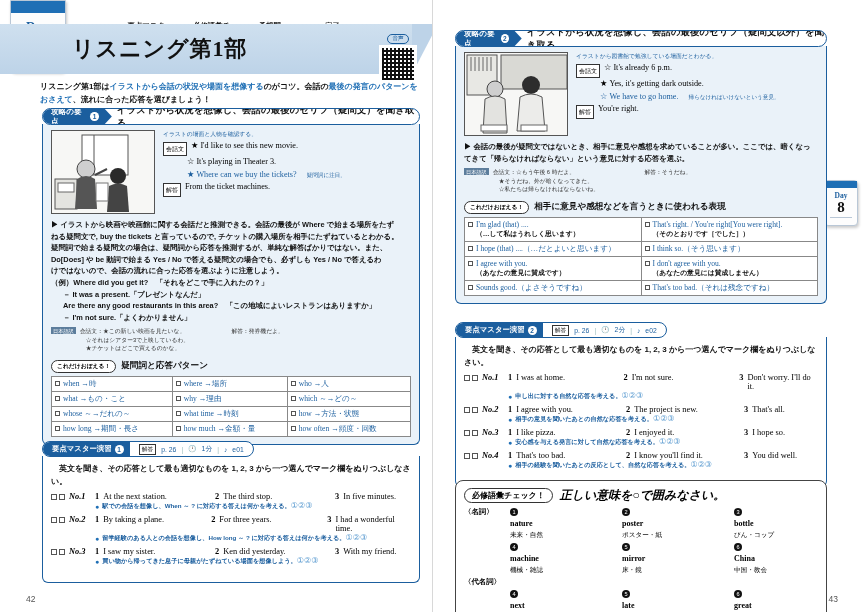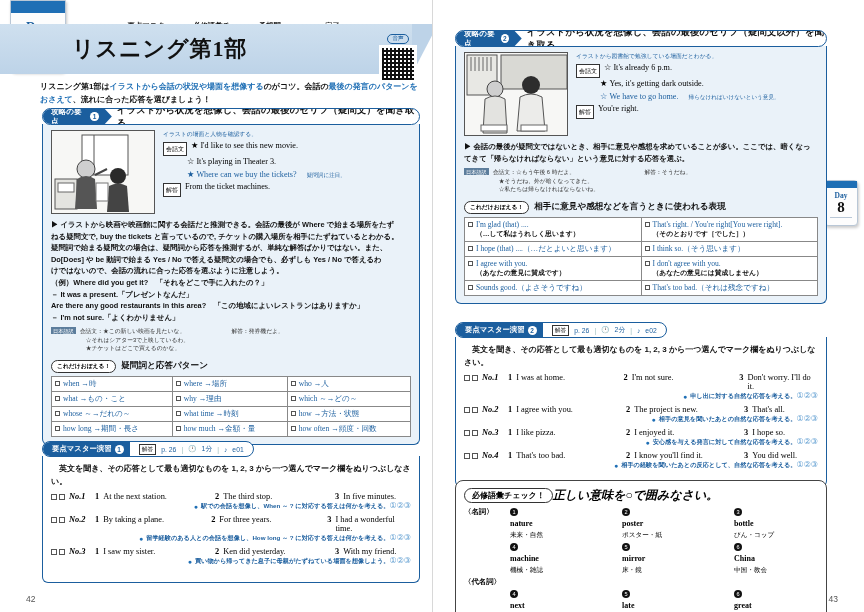--- a/index.html
+++ b/index.html
@@ -116,21 +116,21 @@
     border:1px solid #333; font-size:6px; padding:0 2px; background:#fff;
     font-family:"Liberation Sans",sans-serif; flex:none; margin-top:1.5px;
   }
   .dl-text { font-family:"Liberation Serif",serif; }
   .dl-text.blue { color:#1b5e9e; }
   .dl-note { font-size:5.6px; color:#1b5e9e; font-family:"Liberation Sans",sans-serif; margin-left:6px;}
   .spacer-tag { width:20px; flex:none; }
 
   .expl { font-size:7.4px; line-height:11.6px; color:#111; font-weight:bold; margin-top:5px;
           font-family:"Liberation Sans",sans-serif; }
-  .expl-ind { }
+  .expl-ind { margin-left:12px; }
 
   .trans {
     margin-top:4px; font-size:5.8px; line-height:8.5px; color:#333;
     font-family:"Liberation Sans",sans-serif; display:flex; gap:4px;
   }
   .trans .tbadge { background:#5c7d9c; color:#fff; padding:0 2px; font-size:5.2px; height:7px; flex:none;}
 
   
   .memo-head { display:flex; align-items:center; gap:5px; margin-top:7px; }
   .memo-pill {
@@ -177,39 +177,39 @@
   .q-no { font-size:8.4px; font-style:italic; font-weight:bold; font-family:"Liberation Serif",serif;
           width:26px; flex:none; }
   .q-opts { flex:1; display:flex; }
   .q-opt { display:flex; gap:4px; font-size:8.4px; font-family:"Liberation Serif",serif; }
   .q-opt .n { font-weight:bold; }
   .q-hint { font-size:6.2px; color:#1b5e9e; font-weight:bold; font-family:"Liberation Sans",sans-serif;
             margin:1px 0 0 44px; display:flex; align-items:center; gap:3px;}
   .q-hint .dot { color:#1f6fb5; font-size:7px; }
   .q-marks { font-size:8px; color:#5b9bd0; letter-spacing:0px; text-align:right;
              font-family:"Liberation Serif",serif;}
-  .hintline { display:flex; align-items:flex-start; justify-content:flex-end; }
+  .hintline { display:flex; align-items:flex-start; justify-content:flex-start; }
 
   
   .side-tab {
     position:absolute; right:6px; top:180px; width:34px; height:46px;
     background:#fdfdfd; border:1px solid #b9c7d6; border-radius:4px;
     box-shadow:1px 2px 3px rgba(0,0,0,.2); text-align:center;
   }
   .side-tab .bar { height:7px; background:#1f6fb5; }
   .side-tab .dw { font-size:7.5px; color:#1b5e9e; font-weight:bold; margin-top:3px;}
   .side-tab .dn { font-size:15px; font-weight:bold; color:#111; line-height:14px;}
   .side-tab .rule { width:22px;height:1px;background:#b9c7d6;margin:3px auto 0;}
 
   
   .vocab-box {
     border:1.2px solid #444; border-radius:8px; padding:6px 8px 7px; margin-top:10px;
     position:relative; background:#fff;
   }
-  .vocab-head { display:flex; align-items:center; margin-bottom:3px; }
+  .vocab-head { display:flex; align-items:center; gap:7px; margin-bottom:3px; }
   .vocab-pill { border:1.2px solid #333; border-radius:9px; font-size:8px; font-weight:bold;
                 padding:1px 7px; font-family:"Liberation Sans",sans-serif; background:#fff;}
   .vocab-sub { font-size:12px; font-weight:bold; font-family:"Liberation Sans",sans-serif;font-style:italic; }
   .vrow { display:flex; align-items:baseline; margin-top:2.5px; }
   .vcat { width:46px; flex:none; font-size:7.4px; font-weight:bold; font-family:"Liberation Sans",sans-serif;}
   .vitems { flex:1; display:flex; }
   .vitem { display:flex; align-items:baseline; gap:3px;flex-direction:column; }
   .vnum { display:inline-flex;align-items:center;justify-content:center;width:8px;height:8px;
           border-radius:50%;background:#111;color:#fff;font-size:5.6px;flex:none;
           font-family:"Liberation Sans",sans-serif;}

